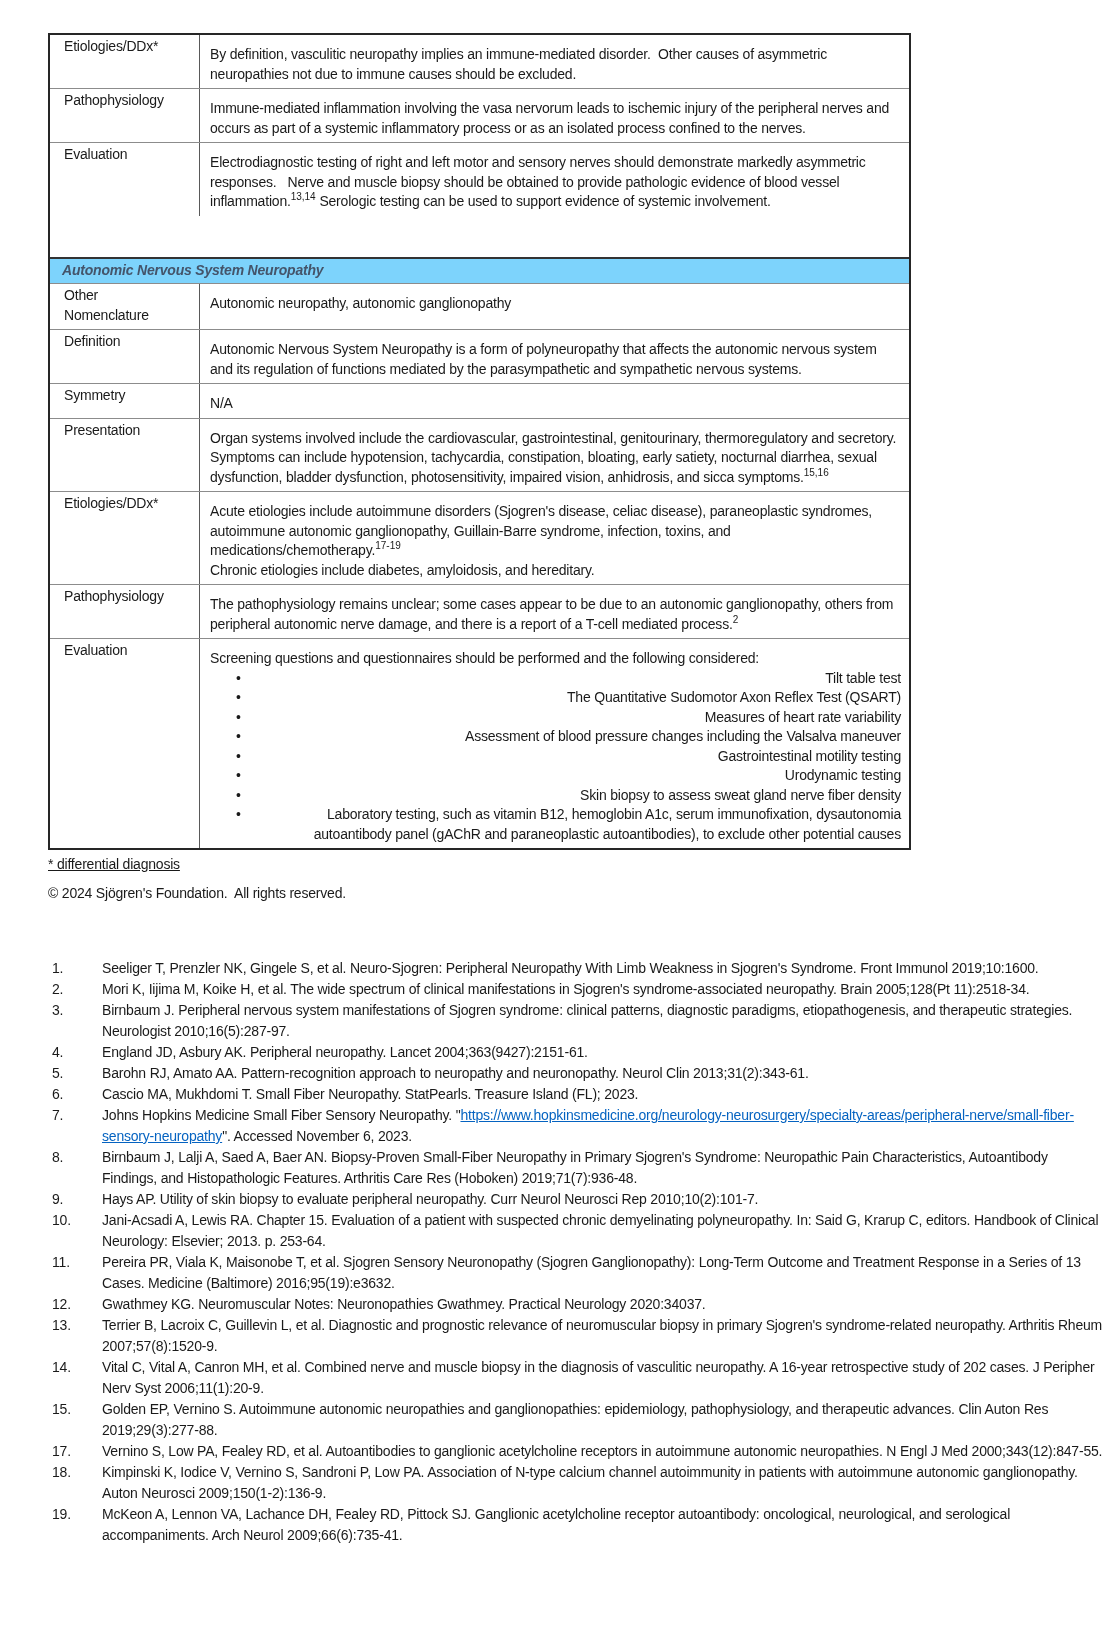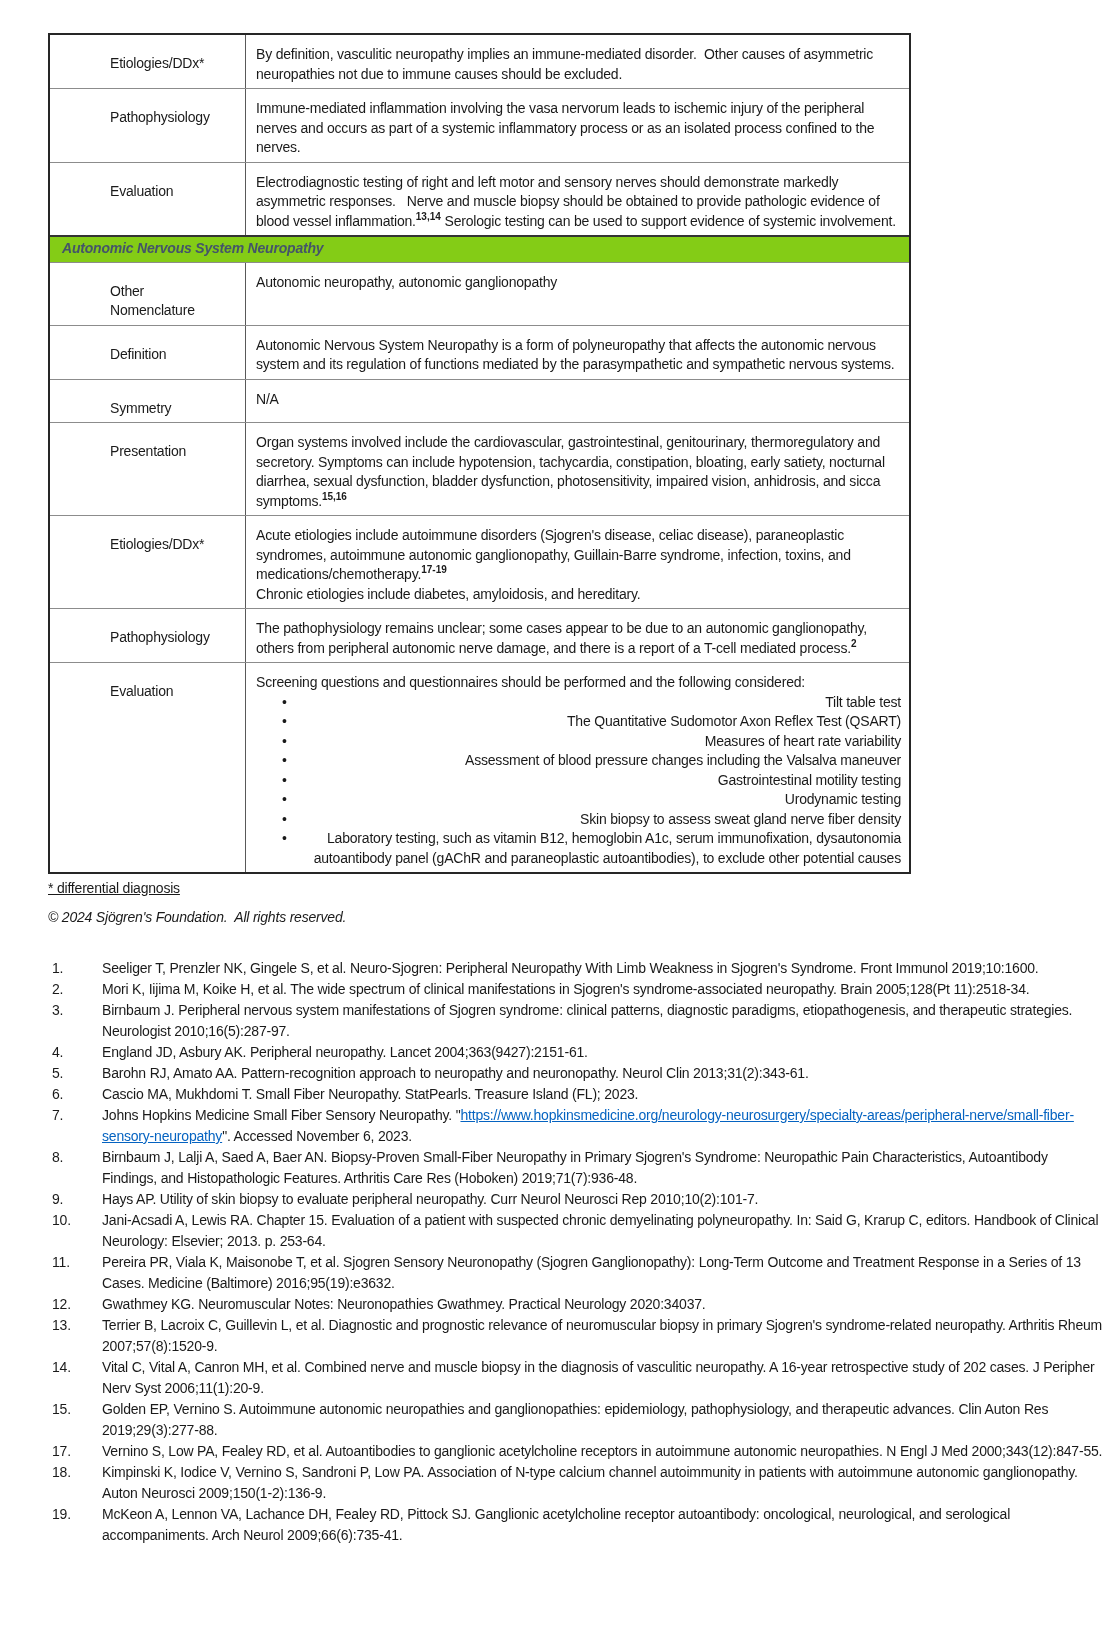--- a/index.html
+++ b/index.html
@@ -32,41 +32,41 @@
   }
   .t-row {
     display: flex;
     border-top: 1px solid #8c8c8c;
   }
   .t-row:first-child { border-top: none; }
   .t-label {
     width: 150px;
     flex: 0 0 150px;
     box-sizing: border-box;
-    padding: 19px 14px 4px 14px;
+    padding: 2px 14px 4px 14px;
     border-right: 1px solid #595959;
-    margin-left: 46px;
   }
   .t-content {
     flex: 1 1 auto;
     box-sizing: border-box;
     padding: 10px 8px 4px 10px;
   }
   .t-section {
     border-top: 2px solid #333333;
-    background: #84cc16;
+    background: #7dd3fc;
     color: #44546a;
     font-weight: bold;
     font-style: italic;
     padding: 2px 10px 3px 12px;
+    margin-top: 41px;
   }
   .para { white-space: pre-wrap; }
   .para sup {
     font-size: 10px;
-    font-weight: 700;
+    font-weight: 400;
     line-height: 0;
     vertical-align: super;
     letter-spacing: 0;
     text-align: center;
   }
   .bullet-row {
     display: flex;
     padding-left: 26px;
   }
   .bullet-glyph {
@@ -80,21 +80,20 @@
     font-size: 14px;
     letter-spacing: -0.2px;
     white-space: pre-wrap;
     text-decoration: underline;
   }
   .copyright {
     margin-top: 13px;
     font-size: 14px;
     letter-spacing: -0.2px;
     white-space: pre-wrap;
-    font-style: italic;
   }
 
   
   .references {
     position: absolute;
     left: 52px;
     top: 958px;
     width: 1053px;
     font-size: 14px;
     line-height: 21px;

